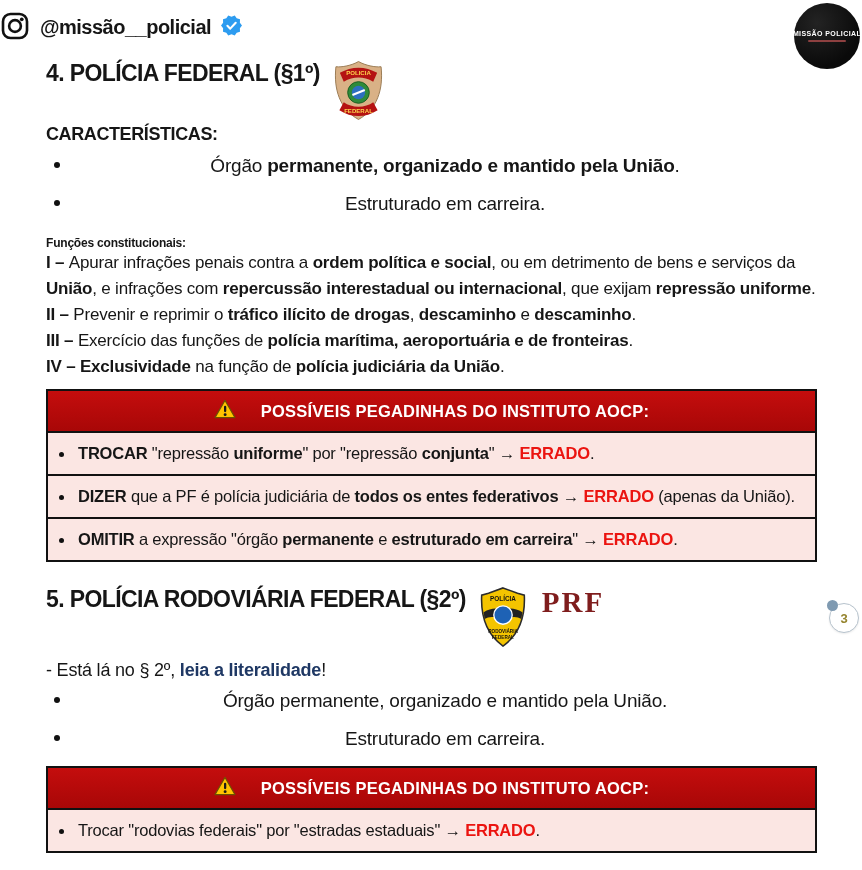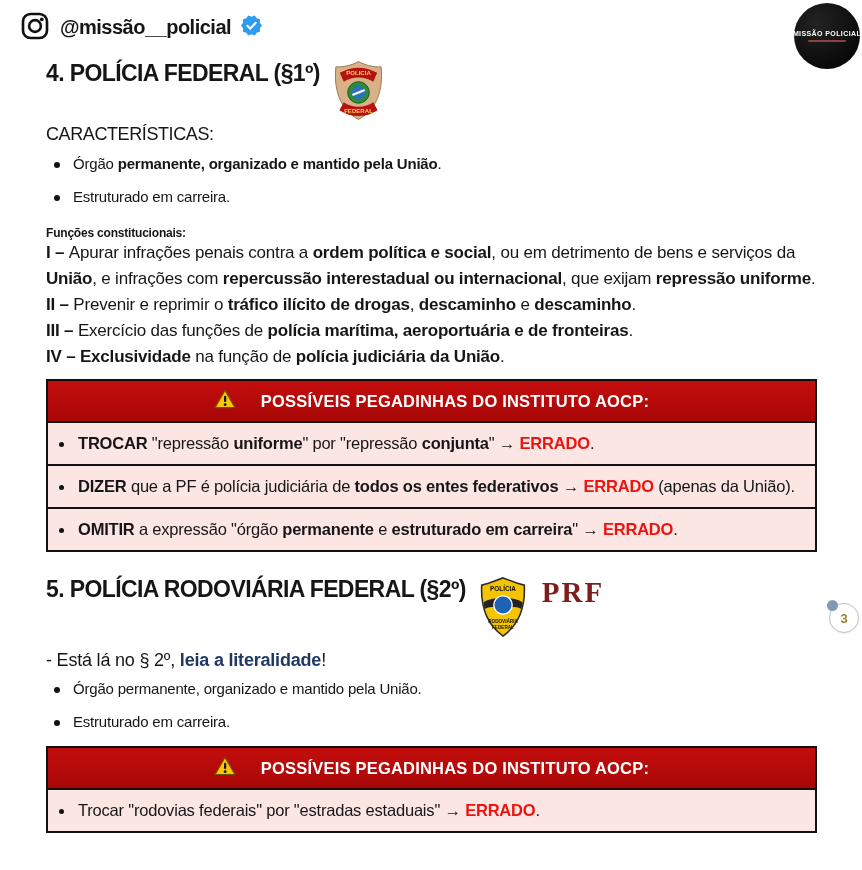--- a/index.html
+++ b/index.html
@@ -1,40 +1,40 @@
 <!DOCTYPE html>
 <html><head>
 <meta charset="utf-8">
 <style>
   * { margin:0; padding:0; box-sizing:border-box; }
   body { background:#fff; font-family:"Liberation Sans","DejaVu Sans",sans-serif; color:#161616; }
   .page { position:relative; width:862px; height:870px; background:#fff; overflow:hidden; }
 
   
-  .hdr { display:flex; align-items:center; gap:10px; padding:9px 0 0 20px; height:46px; }
+  .hdr { display:flex; align-items:center; gap:10px; padding:9px 0 0 0; height:46px; }
   .handle { font-size:20px; font-weight:700; letter-spacing:-0.5px; }
   .logo { position:absolute; top:3px; right:2px; width:66px; height:66px; border-radius:50%;
           background:radial-gradient(circle at 35% 30%, #232323 0%, #0a0a0a 70%);
           display:flex; flex-direction:column; align-items:center; justify-content:center; }
   .logo-title { color:#fff; font-size:7px; font-weight:700; letter-spacing:.4px; white-space:nowrap; }
   .logo-sub { width:38px; height:2px; background:#8d4040; margin-top:3px; border-radius:1px; }
 
   main { padding:0 45px 0 46px; }
 
   
   .title-row { display:flex; align-items:flex-start; gap:12px; margin-top:14px; height:62px; }
   .sec-title { font-size:23px; font-weight:700; letter-spacing:-0.6px; white-space:nowrap; }
   .prf-word { font-family:"Liberation Serif","DejaVu Serif",serif; font-weight:700; font-size:29px;
               color:#7f1d1d; letter-spacing:2px; margin-left:2px; }
 
-  .sub-head { font-size:18px; font-weight:400; letter-spacing:-0.4px; margin-top:2px; }
+  .sub-head { font-size:18px; font-weight:700; letter-spacing:-0.4px; margin-top:2px; }
 
   
   ul.blist { list-style:none; margin-top:10px; }
-  ul.blist li { position:relative; padding-left:27px; margin-bottom:16px; font-size:15px; letter-spacing:-0.2px; }
+  ul.blist li { position:relative; padding-left:27px; margin-bottom:16px; font-size:19px; letter-spacing:-0.2px;text-align:center; }
   ul.blist li::before { content:""; position:absolute; left:8px; top:7px; width:6px; height:6px;
                         border-radius:50%; background:#111; }
 
   .func-label { font-size:12px; font-weight:700; margin-top:21px; letter-spacing:-0.2px; }
   .func-line { font-size:17px; line-height:26px; letter-spacing:-0.2px; }
 
   
   .trap { border:2px solid #111; margin-top:9px; }
   .trap-head { background:linear-gradient(#C40D0D,#A80707); color:#fff; font-weight:700; font-size:16.5px;
                letter-spacing:.2px; display:flex; align-items:center; justify-content:center; gap:25px;

